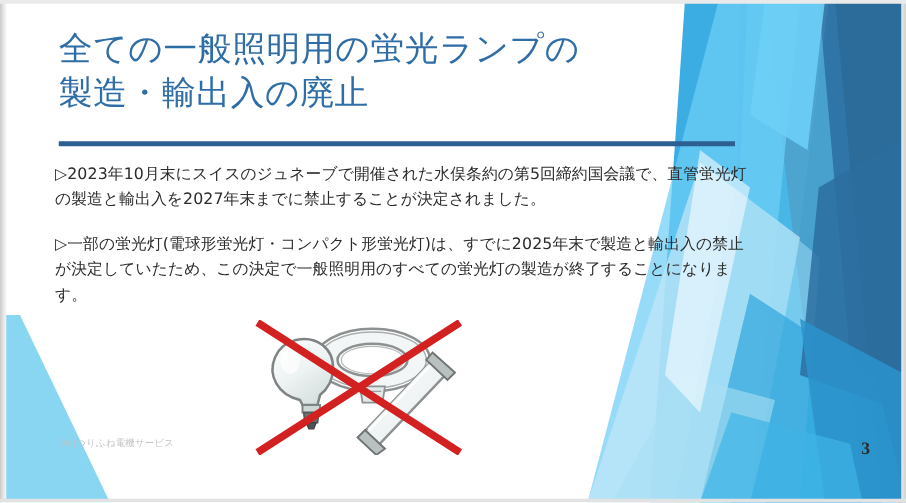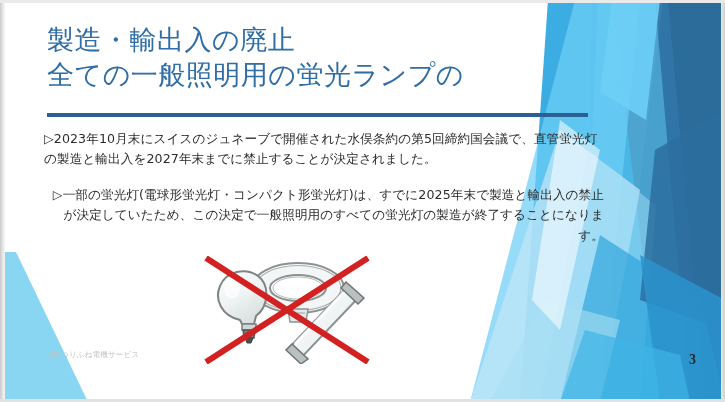--- a/index.html
+++ b/index.html
@@ -74,21 +74,21 @@
   }
   .para {
     font-family: "DejaVu Sans", "Liberation Sans", sans-serif;
     font-size: 12.6px;
     line-height: 1.62;
     color: #2b2b2b;
     margin: 0 0 15px 0;
     text-indent: 0;
     letter-spacing: 0.1px;
   }
-  .para:last-child { margin-bottom: 0; text-align: right; }
+  .para:last-child { margin-bottom: 0; }
 
   
   .illustration {
     position: absolute;
     left: 196px;
     top: 256px;
     width: 185px;
     height: 108px;
     z-index: 12;
   }
@@ -141,22 +141,22 @@
       <polygon points="655,150 725,110 725,330 640,300" fill="#2b6f9f" opacity="0.85"></polygon>
       <polygon points="640,255 725,300 725,402 660,402" fill="#2b93cd" opacity="0.85"></polygon>
       <polygon points="545,300 620,320 600,402 490,402" fill="#a8dff4" opacity="0.6"></polygon>
       <polygon points="585,330 680,355 690,402 560,402" fill="#3fb4e6" opacity="0.7"></polygon>
       <polygon points="560,120 600,150 560,330 532,300" fill="#ffffff" opacity="0.55"></polygon>
       <polygon points="612,0 660,0 646,120 600,92" fill="#6dcff6" opacity="0.9"></polygon>
     </svg>
   </div>
 
   <div class="title-block">
+    <div class="title-text">全ての一般照明用の蛍光ランプの</div>
     <div class="title-text">製造・輸出入の廃止</div>
-    <div class="title-text">全ての一般照明用の蛍光ランプの</div>
   </div>
   <div class="title-rule"></div>
 
   <div class="body-block">
     <p class="para">▷2023年10月末にスイスのジュネーブで開催された水俣条約の第5回締約国会議で、直管蛍光灯の製造と輸出入を2027年末までに禁止することが決定されました。</p>
     <p class="para">▷一部の蛍光灯(電球形蛍光灯・コンパクト形蛍光灯)は、すでに2025年末で製造と輸出入の禁止が決定していたため、この決定で一般照明用のすべての蛍光灯の製造が終了することになります。</p>
   </div>
 
   <div class="illustration">
     <svg viewBox="0 0 185 108" xmlns="http://www.w3.org/2000/svg">

